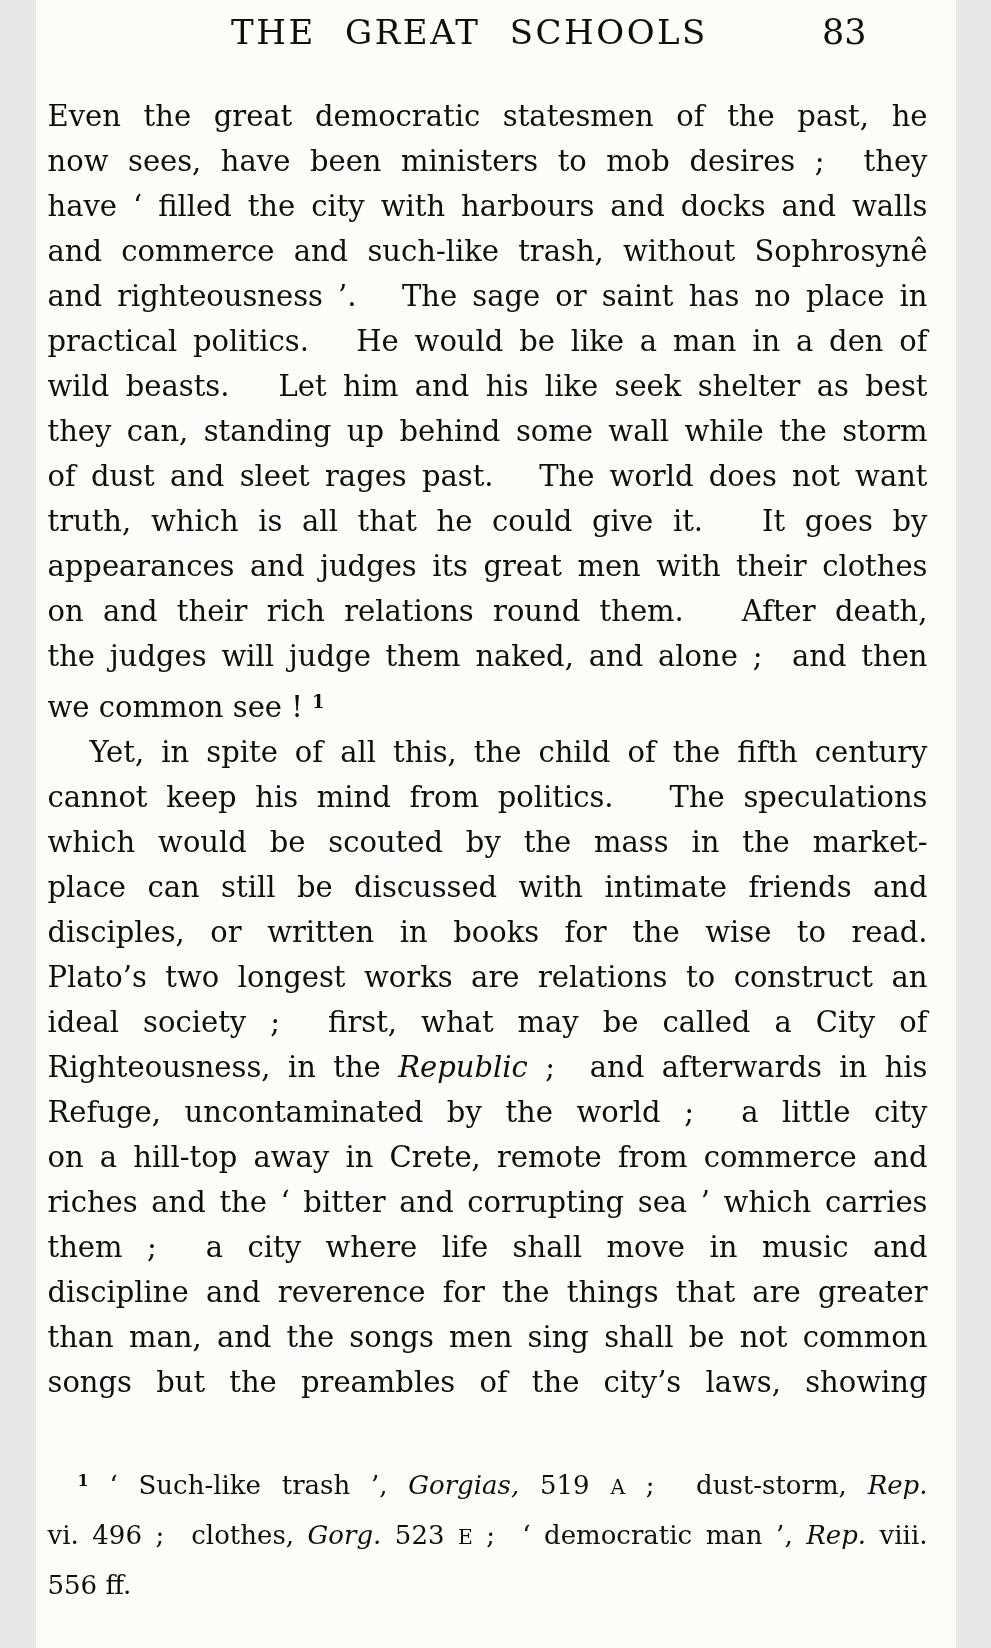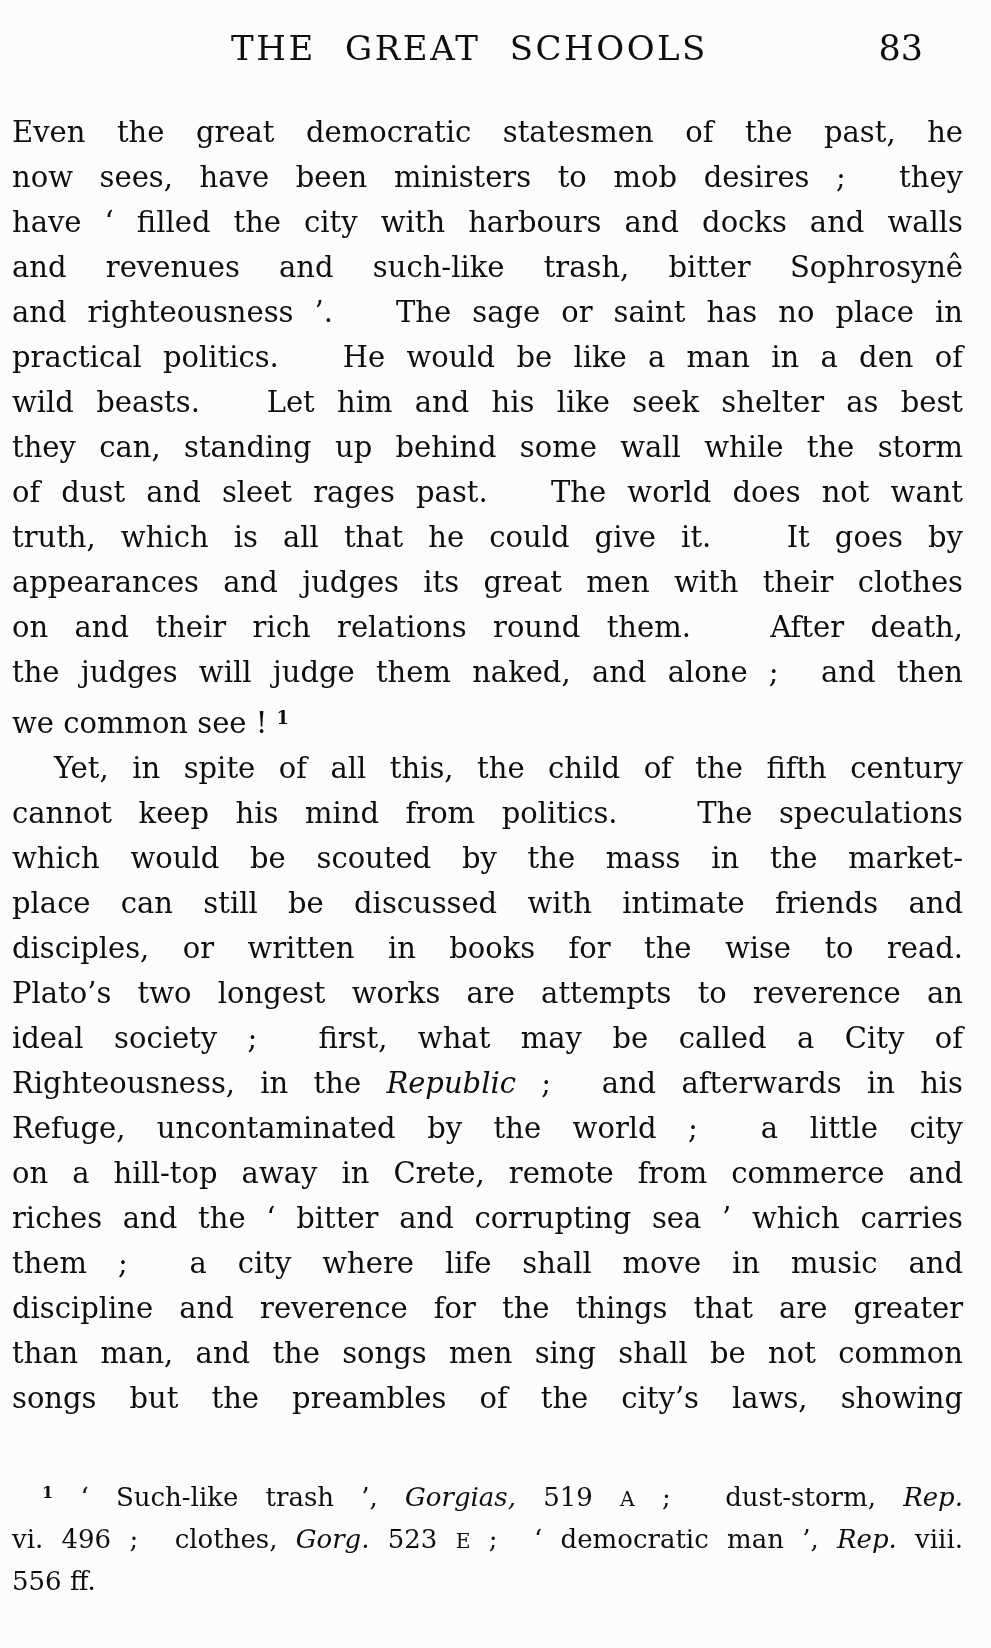--- a/index.html
+++ b/index.html
@@ -1,87 +1,87 @@
 <!DOCTYPE html>
 <html><head>
 <meta charset="utf-8">
 <style>
   html,body { margin:0; padding:0; background:#e8e8e8; }
   .page {
     position:relative;
-    width:991px; height:1648px;
+    width:920px; height:1648px;
     margin:0 auto;
     background:#fcfcfb;
     color:#0e0e0e;
     font-family:"DejaVu Serif", "Liberation Serif", serif;
     box-sizing:border-box;
-    padding:28px 28px 0 12px;
+    padding:12px 28px 0 12px;
     overflow:hidden;
   }
   .header { position:relative; height:74px; }
   .title {
     text-align:center;
     font-size:34px;
     letter-spacing:2.5px;
     word-spacing:16px;
     transform:translateX(-18px);
     white-space:nowrap;
   }
   .pagenum {
-    position:absolute; right:40px; top:0;
+    position:absolute; right:61px; top:0;
     font-size:35px;
   }
   .body-text { margin-top:8px; }
   .tline {
     white-space:pre-wrap;
     font-size:29px;
     line-height:45px;
     min-height:45px;
   }
   .j { text-align:justify; text-align-last:justify; }
   .ind { text-indent:42px; }
   .it { font-style:italic; }
   .sup { font-size:0.62em; vertical-align:0.5em; font-weight:bold; letter-spacing:0; }
   .sc { font-size:0.78em; }
   .footnote { margin-top:52px; }
-  .footnote .tline { font-size:26px; line-height:40px; min-height:40px; }
+  .footnote .tline { font-size:26px; line-height:48px; min-height:40px; }
   .footnote .ind { text-indent:30px; }
 </style>
 </head>
 <body>
 
 <div class="page">
   <div class="header">
     <div class="title">THE GREAT SCHOOLS</div>
     <div class="pagenum">83</div>
   </div>
   <div class="body-text">
       <div>
         <div class="tline j"><span>Even the great democratic statesmen of the past, he</span></div>
         <div class="tline j"><span>now sees, have been ministers to mob desires ;  they</span></div>
         <div class="tline j"><span>have ‘ filled the city with harbours and docks and walls</span></div>
-        <div class="tline j"><span>and revenues and such-like trash, bitter Sophrosynê</span></div>
+        <div class="tline j"><span>and commerce and such-like trash, without Sophrosynê</span></div>
         <div class="tline j"><span>and righteousness ’.   The sage or saint has no place in</span></div>
         <div class="tline j"><span>practical politics.   He would be like a man in a den of</span></div>
         <div class="tline j"><span>wild beasts.   Let him and his like seek shelter as best</span></div>
         <div class="tline j"><span>they can, standing up behind some wall while the storm</span></div>
         <div class="tline j"><span>of dust and sleet rages past.   The world does not want</span></div>
         <div class="tline j"><span>truth, which is all that he could give it.   It goes by</span></div>
         <div class="tline j"><span>appearances and judges its great men with their clothes</span></div>
         <div class="tline j"><span>on and their rich relations round them.   After death,</span></div>
         <div class="tline j"><span>the judges will judge them naked, and alone ;  and then</span></div>
         <div class="tline"><span>we common see ! </span><span class="sup">1</span></div>
       </div>
       <div>
         <div class="tline j ind"><span>Yet, in spite of all this, the child of the fifth century</span></div>
         <div class="tline j"><span>cannot keep his mind from politics.   The speculations</span></div>
         <div class="tline j"><span>which would be scouted by the mass in the market-</span></div>
         <div class="tline j"><span>place can still be discussed with intimate friends and</span></div>
         <div class="tline j"><span>disciples, or written in books for the wise to read.</span></div>
-        <div class="tline j"><span>Plato’s two longest works are attempts to reverence an</span></div>
+        <div class="tline j"><span>Plato’s two longest works are relations to construct an</span></div>
         <div class="tline j"><span>ideal society ;  first, what may be called a City of</span></div>
         <div class="tline j"><span>Righteousness, in the </span><span class="it">Republic</span><span> ;  and afterwards in his</span></div>
         <div class="tline j"><span>Refuge, uncontaminated by the world ;  a little city</span></div>
         <div class="tline j"><span>on a hill-top away in Crete, remote from commerce and</span></div>
         <div class="tline j"><span>riches and the ‘ bitter and corrupting sea ’ which carries</span></div>
         <div class="tline j"><span>them ;  a city where life shall move in music and</span></div>
         <div class="tline j"><span>discipline and reverence for the things that are greater</span></div>
         <div class="tline j"><span>than man, and the songs men sing shall be not common</span></div>
         <div class="tline j"><span>songs but the preambles of the city’s laws, showing</span></div>
       </div>

